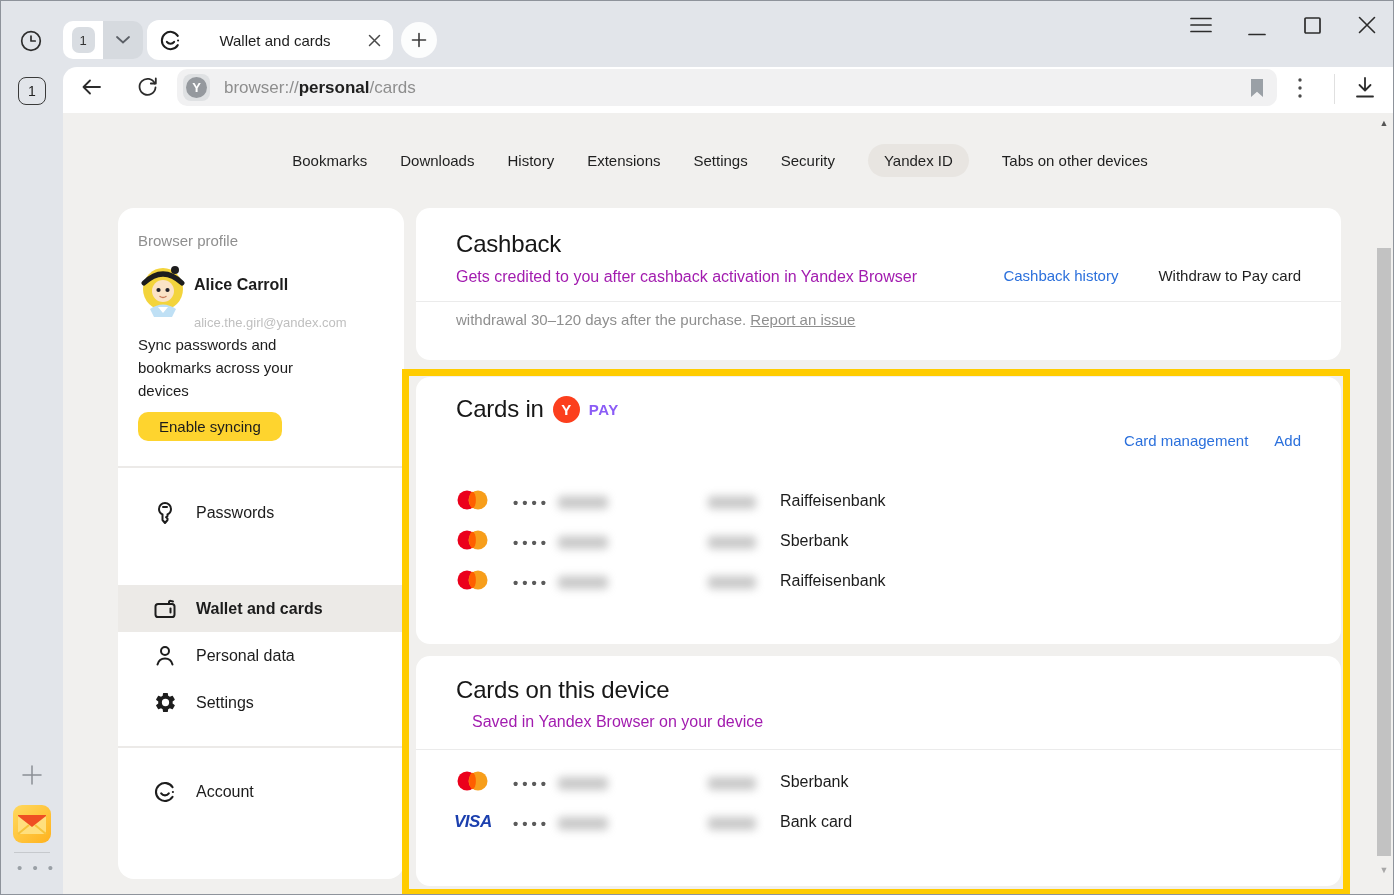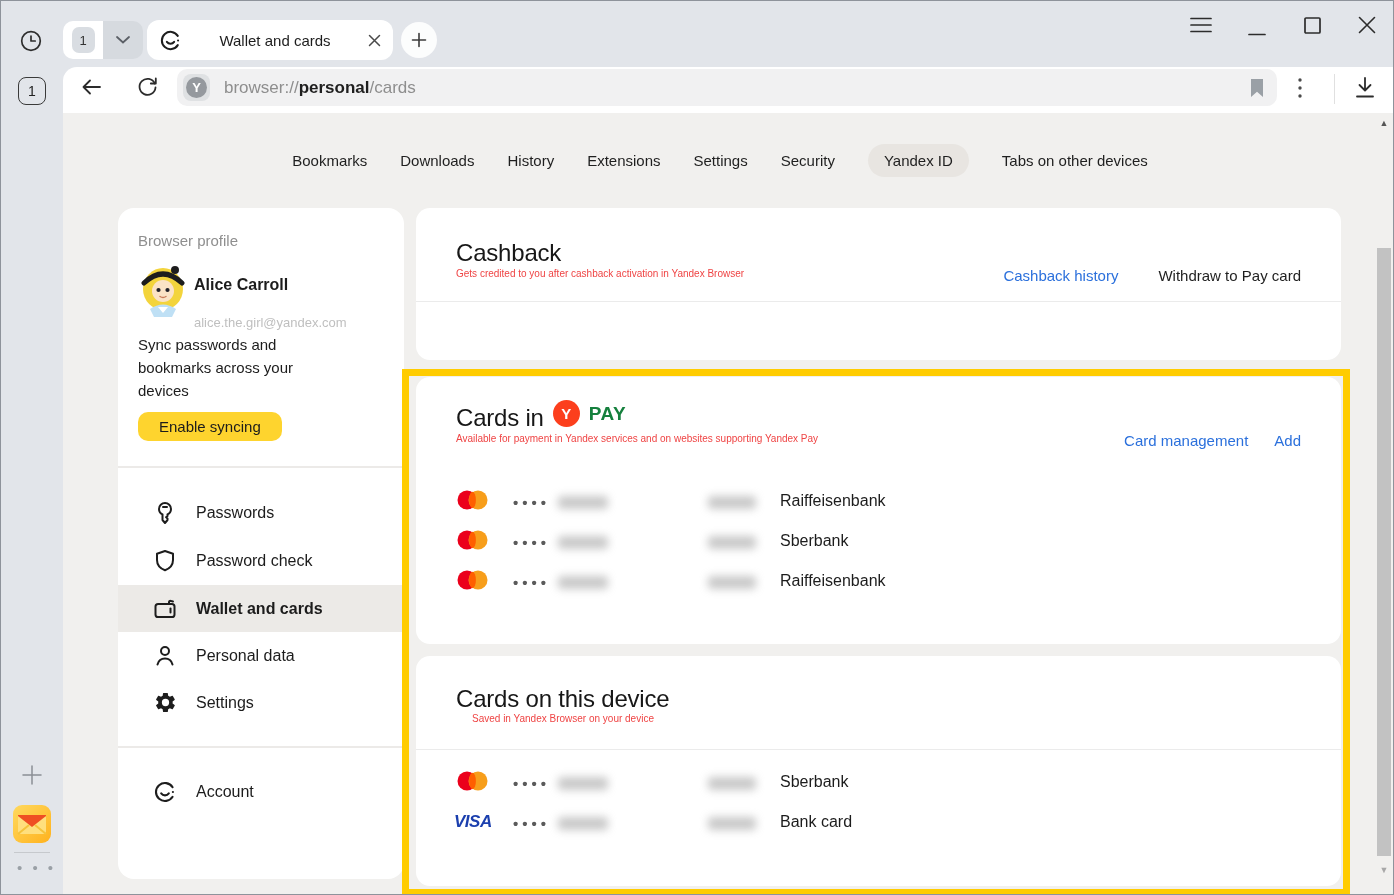--- a/index.html
+++ b/index.html
@@ -41,33 +41,33 @@
   .side-name  { font-size:16px; font-weight:bold; color:#1c1c1c; }
   .side-email { font-size:13px; color:#bfbfbf; margin-top:20px; }
   .sync-text  { font-size:15px; line-height:23px; color:#1c1c1c; width:190px; }
   .sync-btn   { height:29px; padding:0 21px; background:#fed42e; border:none; border-radius:10px; font-size:15px; color:#1c1c1c; font-family:inherit; display:flex; align-items:center; cursor:pointer; }
 
   .menu-item { left:117px; width:286px; height:47px; display:flex; align-items:center; padding-left:34px; gap:18px; font-size:16px; color:#1c1c1c; cursor:pointer; }
   .menu-item.active { background:#eceae7; font-weight:bold; }
   .mi-icon { width:26px; display:flex; justify-content:center; }
 
   .card { background:#fff; border-radius:14px; }
-  .card-title { font-size:24px; font-weight:500; color:#171717; letter-spacing:-.2px;margin-top:9px; }
-  .card-sub   { font-size:10px; color:#ef4444; }
+  .card-title { font-size:24px; font-weight:500; color:#171717; letter-spacing:-.2px; }
+  .card-sub   { font-size:16px; color:#a21caf; }
   .link-blue  { font-size:15px; color:#2b70dc; cursor:pointer; white-space:nowrap; }
   .link-dark  { font-size:15px; color:#1f1f1f; cursor:pointer; white-space:nowrap; }
   .hdiv { left:0; right:0; height:1px; background:#ebebeb; }
 
   .note { font-size:15px; color:#8f8f8f; }
   .note u { cursor:pointer; }
 
   .yellow-frame { left:401px; top:368px; width:948px; height:527px; border:7px solid #ffcc00; pointer-events:none; }
 
   .ypay-circle { width:27px; height:27px; border-radius:50%; background:#fc3f1d; color:#fff; font-size:15px; font-weight:bold; display:flex; align-items:center; justify-content:center; }
-  .ypay-word { font-size:19px; font-weight:800; color:#15803d; letter-spacing:.5px; }
+  .ypay-word { font-size:15px; font-weight:800; color:#8b5cf6; letter-spacing:.5px; }
 
   .cardrow { left:0; width:100%; height:40px; }
   .cr-dots { position:absolute; left:97px; top:12px; font-size:15px; font-weight:bold; letter-spacing:4px; color:#5a5a5a; }
   .cr-blob { position:absolute; top:14px; height:13px; background:#9c9c9c; border-radius:4px; filter:blur(4px); opacity:.55; }
   .cr-bank { position:absolute; left:364px; top:10px; font-size:16px; color:#1c1c1c; }
   .visa { font-style:italic; font-weight:800; font-size:17px; color:#1b3fae; letter-spacing:-.5px; }
 
   .scroll-thumb { left:1376px; top:247px; width:14px; height:608px; background:#c2c2c2; cursor:pointer; }
   .scroll-arrow { left:1377px; width:12px; text-align:center; font-size:9px; color:#555; cursor:pointer; }
 
@@ -237,28 +237,20 @@
   <div class="abs menu-item" style="top:488px;">
     <span class="mi-icon">
       <svg width="22" height="24" viewBox="0 0 22 24">
           <path d="M11 2C7.7 2 5 4.6 5 7.9c0 2.4 1.4 4.4 3.5 5.4V19l2.5 3 2.5-3v-1.6l-1.4-1.2 1.4-1.2v-1.7c2.1-1 3.5-3 3.5-5.4C17 4.6 14.3 2 11 2z" fill="none" stroke="#1d1d1d" stroke-width="2" stroke-linejoin="round"></path>
           <path d="M9 6h4" stroke="#1d1d1d" stroke-width="2" stroke-linecap="round"></path>
         </svg>
     </span>
     <span>Passwords</span>
   </div>
 
-  <div class="abs menu-item" style="top:536px;">
-    <span class="mi-icon">
-      <svg width="22" height="24" viewBox="0 0 22 24">
-          <path d="M11 2l8 2.8v6.1c0 4.8-3.1 8.4-8 10.3-4.9-1.9-8-5.5-8-10.3V4.8L11 2z" fill="none" stroke="#1d1d1d" stroke-width="2" stroke-linejoin="round"></path>
-        </svg>
-    </span>
-    <span>Password check</span>
-  </div>
 
   <div class="abs menu-item active" style="top:584px;">
     <span class="mi-icon">
       <svg width="24" height="24" viewBox="0 0 24 24">
           <path d="M16 7V5.2c0-.9.8-1.5 1.7-1.3l2.3.6" fill="none" stroke="#1d1d1d" stroke-width="2" stroke-linecap="round"></path>
           <rect x="2.5" y="7" width="19" height="13" rx="2.6" fill="none" stroke="#1d1d1d" stroke-width="2"></rect>
           <path d="M17.5 11.5v4" stroke="#1d1d1d" stroke-width="2" stroke-linecap="round"></path>
         </svg>
     </span>
     <span>Wallet and cards</span>
@@ -297,29 +289,29 @@
   </div>
 
   <div class="abs card" style="left:415px;top:207px;width:925px;height:152px;">
     <div class="abs card-title" style="left:40px;top:22px;">Cashback</div>
     <div class="abs card-sub" style="left:40px;top:60px;">Gets credited to you after cashback activation in Yandex Browser</div>
     <div class="abs" style="right:40px;top:59px;display:flex;gap:40px;">
       <span class="link-blue">Cashback history</span>
       <span class="link-dark">Withdraw to Pay card</span>
     </div>
     <div class="abs hdiv" style="top:93px;"></div>
+    <div class="abs note" style="left:40px;top:103px;"><span>withdrawal 30–120 days after the purchase. </span><u>Report an issue</u></div>
   </div>
 
   <div class="abs card" style="left:415px;top:376px;width:925px;height:267px;">
     <div class="abs" style="left:40px;top:18px;display:flex;align-items:center;gap:9px;">
       <span class="card-title">Cards in</span>
       <span class="ypay-circle">Y</span>
       <span class="ypay-word">PAY</span>
     </div>
-    <div class="abs card-sub" style="left:40px;top:56px;">Available for payment in Yandex services and on websites supporting Yandex Pay</div>
     <div class="abs" style="right:40px;top:55px;display:flex;gap:26px;">
       <span class="link-blue">Card management</span>
       <span class="link-blue">Add</span>
     </div>
 
     <div class="abs cardrow" style="top:105px;">
       <span class="abs" style="left:40px;top:6px;">
           <svg width="37" height="24" viewBox="0 0 37 24">
             <circle cx="11" cy="12" r="9.5" fill="#eb001b"></circle>
             <circle cx="22" cy="12" r="9.5" fill="#f79e1b"></circle>

